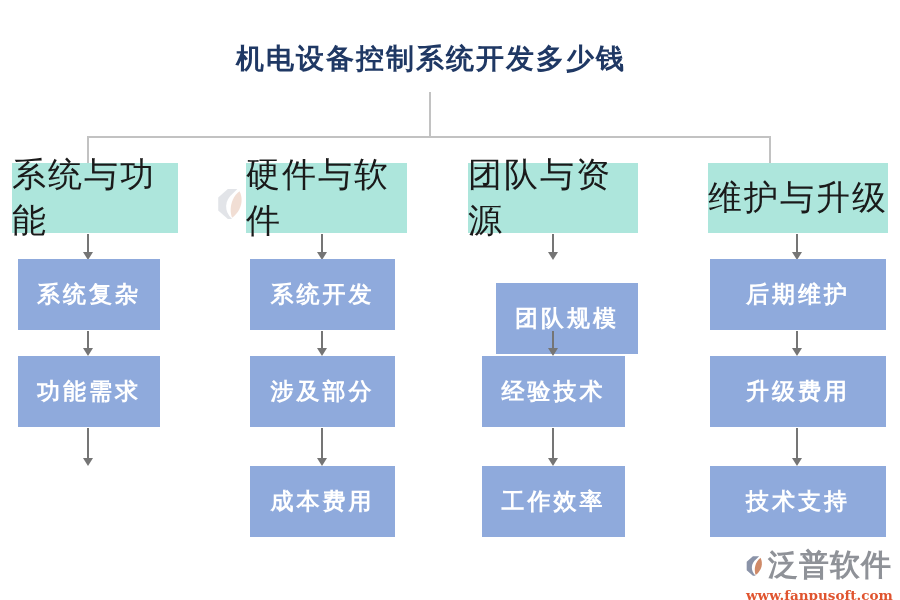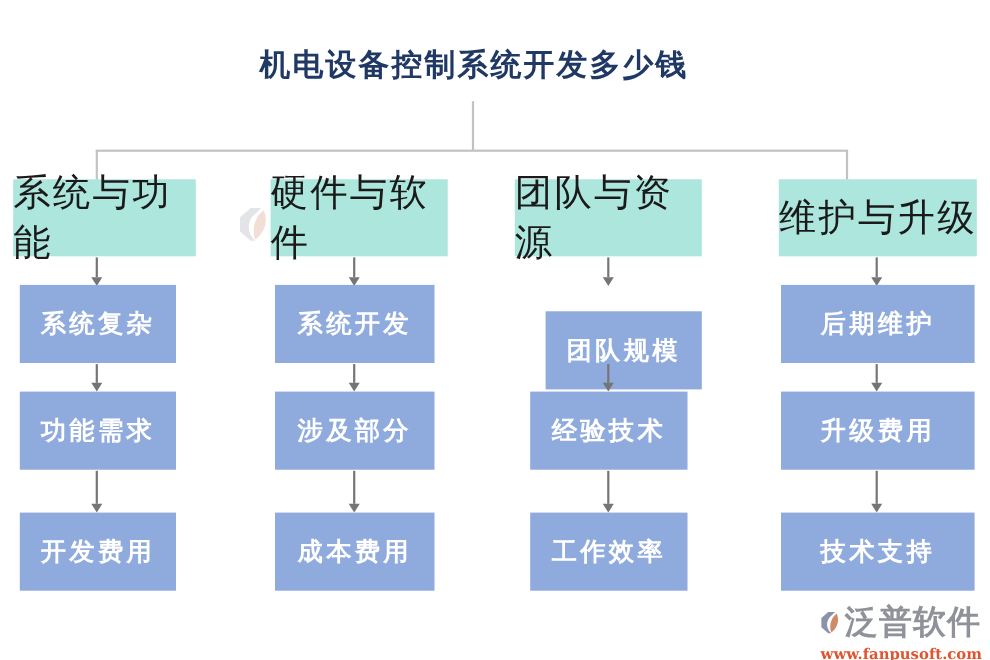--- a/index.html
+++ b/index.html
@@ -66,21 +66,20 @@
       <path d="M21 3 C25 11 23 21 14 28 C11 20 13 9 21 3 Z" fill="#cf8a68"></path>
     </svg>
   </span>
 
   <div class="hdr" style="left:12px;width:166px;">系统与功能</div>
   <div class="arrow" style="left:87px;top:234px;height:18px;"></div>
   <div class="itm" style="left:18px;width:142px;top:259px;">系统复杂</div>
   <div class="arrow" style="left:87px;top:331px;height:17px;"></div>
   <div class="itm" style="left:18px;width:142px;top:356px;">功能需求</div>
   <div class="arrow" style="left:87px;top:428px;height:30px;"></div>
-  <div class="itm" style="left:18px;width:142px;top:466px;">开发费用</div>
 
   <div class="hdr" style="left:246px;width:161px;">硬件与软件</div>
   <div class="arrow" style="left:321px;top:234px;height:18px;"></div>
   <div class="itm" style="left:250px;width:145px;top:259px;">系统开发</div>
   <div class="arrow" style="left:321px;top:331px;height:17px;"></div>
   <div class="itm" style="left:250px;width:145px;top:356px;">涉及部分</div>
   <div class="arrow" style="left:321px;top:428px;height:30px;"></div>
   <div class="itm" style="left:250px;width:145px;top:466px;">成本费用</div>
 
   <div class="hdr" style="left:468px;width:170px;">团队与资源</div>

